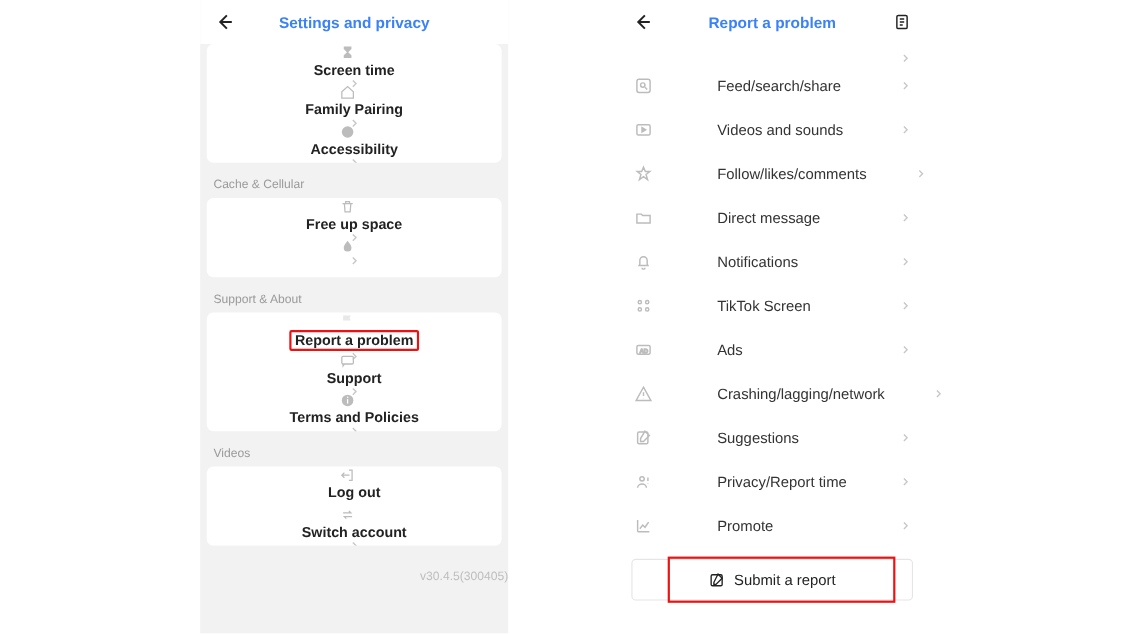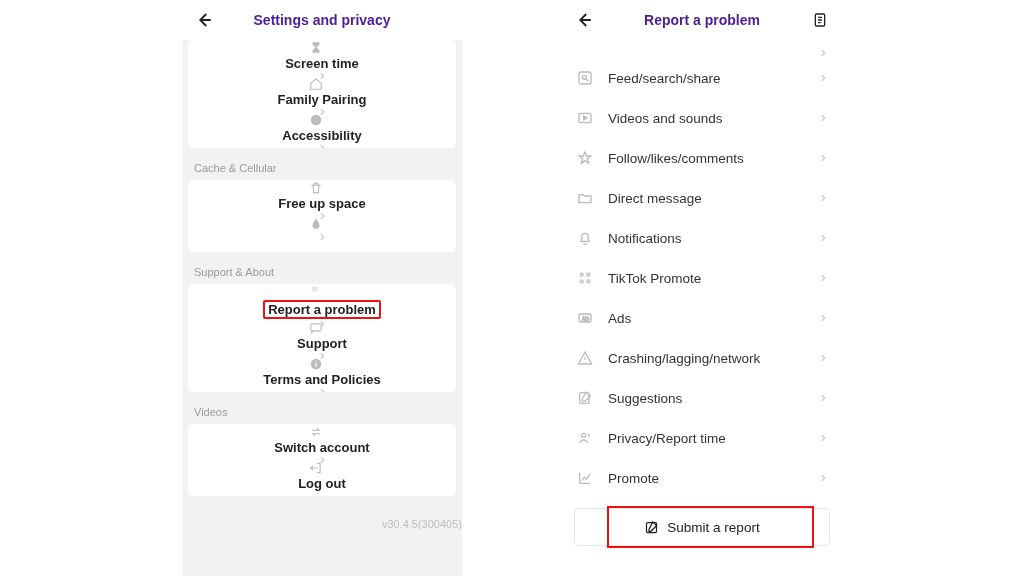--- a/index.html
+++ b/index.html
@@ -19,21 +19,21 @@
 
   .topbar {
     background:#fff;
     display:flex;
     align-items:center;
     height:40px;
     padding:0 12px;
     position:relative;
   }
   .topbar .title {
-    font-size:14px; font-weight:700; color:#4c1d95;
+    font-size:14px; font-weight:700; color:#3b82f6;
     position:absolute; left:0; right:0; text-align:center;
   }
   .back, .formicon { width:20px; height:20px; display:flex; align-items:center; justify-content:center; z-index:2; }
   .formicon { margin-left:auto; }
 
   .section-label {
     font-size:11px; color:#9a9a9a; padding:10px 12px 6px 12px; font-weight:400;
   }
   .card { background:#fff; border-radius:6px; margin:0 6px 4px 6px; overflow:hidden; }
   .row {
@@ -48,21 +48,21 @@
     border:2px solid #e11;
     border-radius:2px;
     padding:0 3px;
     display:inline-block;
   }
 
   .version { text-align:right; font-size:11px; color:#bdbdbd; padding:18px 0 10px 0; }
 
   
   .rrow {
-    display:flex; align-items:center; height:40px; padding:0 14px;
+    display:flex; align-items:center; height:40px; padding:0 14px;gap:44px;
   }
   .rrow .icon { width:18px; height:18px; margin-right:14px; display:flex; align-items:center; justify-content:center; flex-shrink:0; }
   .rrow .label { font-size:13.5px; color:#333; flex:1; font-weight:400; }
   .rrow .chev { color:#c7c7c7; flex-shrink:0; }
   .partial-row { height:18px; padding:0 14px; display:flex; align-items:flex-end; overflow:hidden; }
   .partial-row .chev { margin-left:auto; color:#c7c7c7; }
 
   .submit-wrap { padding:10px 12px 6px 12px; }
   .submit-btn {
     border:1px solid #e5e5e5; border-radius:4px; height:38px;
@@ -206,38 +206,38 @@
           </svg>
         </span>
     </div>
   </div>
 
   <div class="section-label">Videos</div>
   <div class="card">
     <div class="row">
       <span class="icon">
           <svg width="14" height="14" viewBox="0 0 24 24" fill="none" stroke="#bcbcbc" stroke-width="2">
+            <path d="M14 4h5v16h-5M3 12h12M7 8l-4 4 4 4"></path>
+          </svg>
+        </span>
+      <span class="label">Log out</span>
+    </div>
+    <div class="row">
+      <span class="icon">
+          <svg width="14" height="14" viewBox="0 0 24 24" fill="none" stroke="#bcbcbc" stroke-width="2">
             <path d="M5 9h12l-3-3M19 15H7l3 3"></path>
           </svg>
         </span>
       <span class="label">Switch account</span>
       <span class="avatar-dot"></span>
       <span class="chev">
           <svg width="10" height="10" viewBox="0 0 24 24" fill="none" stroke="currentColor" stroke-width="3">
             <path d="M9 5l7 7-7 7"></path>
           </svg>
         </span>
-    </div>
-    <div class="row">
-      <span class="icon">
-          <svg width="14" height="14" viewBox="0 0 24 24" fill="none" stroke="#bcbcbc" stroke-width="2">
-            <path d="M14 4h5v16h-5M3 12h12M7 8l-4 4 4 4"></path>
-          </svg>
-        </span>
-      <span class="label">Log out</span>
     </div>
   </div>
 
   <div class="version">v30.4.5(300405)</div>
 </div>
 
 <div class="phone right">
 
   <div class="topbar">
     <div class="back">
@@ -338,21 +338,21 @@
 
   <div class="rrow">
     <span class="icon">
         <svg width="16" height="16" viewBox="0 0 24 24" fill="none" stroke="#bcbcbc" stroke-width="2">
           <circle cx="7" cy="7" r="2.2"></circle>
           <circle cx="17" cy="7" r="2.2"></circle>
           <circle cx="7" cy="17" r="2.2"></circle>
           <circle cx="17" cy="17" r="2.2"></circle>
         </svg>
       </span>
-    <span class="label">TikTok Promote</span>
+    <span class="label">TikTok Screen</span>
     <span class="chev">
         <svg width="10" height="10" viewBox="0 0 24 24" fill="none" stroke="currentColor" stroke-width="3">
           <path d="M9 5l7 7-7 7"></path>
         </svg>
       </span>
   </div>
 
   <div class="rrow">
     <span class="icon">
         <svg width="16" height="16" viewBox="0 0 24 24" fill="none" stroke="#bcbcbc" stroke-width="2">

